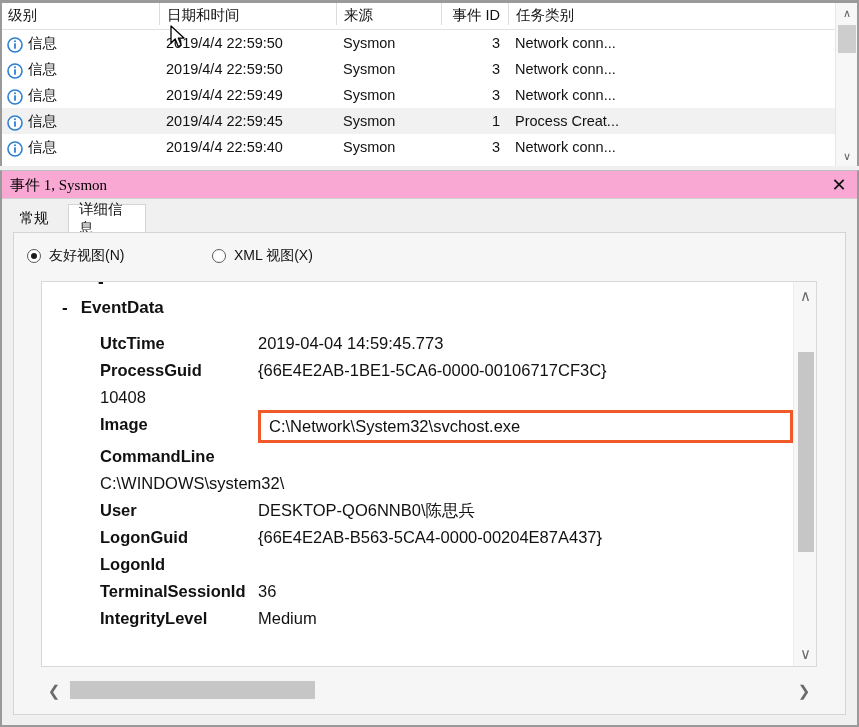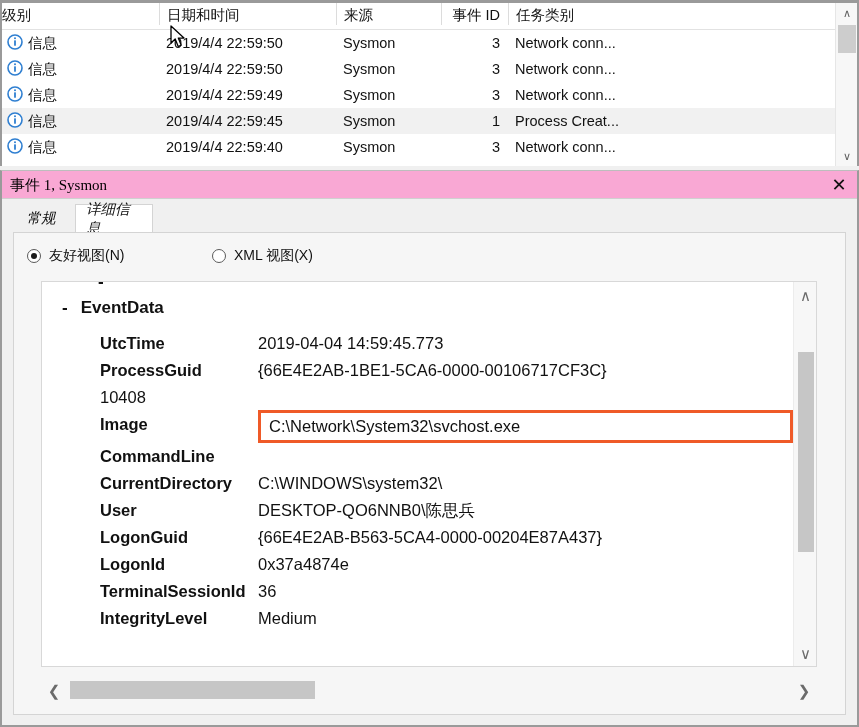--- a/index.html
+++ b/index.html
@@ -25,34 +25,34 @@
   .hdr-row {
     display: flex; height: 26px; align-items: flex-start;
     border-bottom: 1px solid #e2e2e2; background: #ffffff;
     position: relative;
   }
   .hdr-cell {
     font-size: 14.5px; color: #111; padding-top: 3px; box-sizing: border-box;
     white-space: nowrap; overflow: hidden; position: relative;
   }
   .hdr-cell + .hdr-cell { border-left: 1px solid #dcdcdc; }
-  .c-level  { width: 157px; padding-left: 0; }
+  .c-level  { width: 157px; padding-left: 6px; }
   .c-date   { width: 177px; padding-left: 7px; }
   .c-source { width: 105px; padding-left: 7px; }
   .c-eid    { width: 67px;  padding-right: 8px; text-align: right; }
   .c-task   { width: 120px; padding-left: 7px; }
   .hdr-tail { flex: 1 1 auto; border-left: 1px solid #dcdcdc; }
 
   .row {
     display: flex; height: 26px; align-items: center;
     font-size: 14.5px; color: #111; background: #ffffff;
   }
   .row.selected { background: #f1f1f1; }
   .cell { box-sizing: border-box; white-space: nowrap; overflow: hidden; }
-  .cell.c-level { display: flex; align-items: flex-start; gap: 5px; padding-left: 5px; }
+  .cell.c-level { display: flex; align-items: flex-end; gap: 5px; padding-left: 5px; }
   .cell.c-date  { padding-left: 7px; }
   .cell.c-source{ padding-left: 7px; }
   .cell.c-eid   { padding-right: 8px; text-align: right; }
   .cell.c-task  { padding-left: 7px; }
 
   .info-ico { width: 16px; height: 16px; flex: 0 0 16px; display:block; }
 
   
   .vscroll {
     position: absolute; top: 0; right: 0; width: 22px; bottom: 0;
@@ -78,21 +78,21 @@
     position: absolute; left: 8px; top: 5px;
     font-family: "Liberation Serif", "DejaVu Serif", serif;
     font-size: 15px; color: #000;
   }
   .close-x {
     position: absolute; right: 6px; top: 2px; width: 24px; height: 23px;
     display: flex; align-items: center; justify-content: center;
     font-size: 18px; font-weight: bold; color: #111; cursor: pointer;
   }
 
-  .tabstrip { position: absolute; left: 11px; top: 33px; right: 11px; height: 29px; font-style: italic; }
+  .tabstrip { position: absolute; left: 4px; top: 33px; right: 11px; height: 29px; }
   .tab {
     position: absolute; top: 0; height: 29px; box-sizing: border-box;
     display: flex; align-items: center; justify-content: center;
     font-size: 14.5px; color: #111; padding: 0 10px;
   }
   .tab.inactive { left: 0; width: 56px; background: #f0f0f0; }
   .tab.active {
     left: 62px; width: 78px; background: #ffffff;
     border-top: 1px solid #d4d4d4; border-left: 1px solid #d4d4d4; border-right: 1px solid #d4d4d4;
   }
@@ -324,34 +324,32 @@
                 <div class="v">10408</div>
               </div>
               <div class="kv highlight">
                 <div class="k">Image</div>
                 <div class="v">C:\Network\System32\svchost.exe</div>
               </div>
               <div class="kv">
                 <div class="k">CommandLine</div>
               </div>
               <div class="kv">
-                <div class="k">CurrentDirectory</div>
                 <div class="v">C:\WINDOWS\system32\</div>
               </div>
               <div class="kv">
                 <div class="k">User</div>
                 <div class="v">DESKTOP-QO6NNB0\陈思兵</div>
               </div>
               <div class="kv">
                 <div class="k">LogonGuid</div>
                 <div class="v">{66E4E2AB-B563-5CA4-0000-00204E87A437}</div>
               </div>
               <div class="kv">
                 <div class="k">LogonId</div>
-                <div class="v">0x37a4874e</div>
               </div>
               <div class="kv">
                 <div class="k">TerminalSessionId</div>
                 <div class="v">36</div>
               </div>
               <div class="kv">
                 <div class="k">IntegrityLevel</div>
                 <div class="v">Medium</div>
               </div>
             </div>

